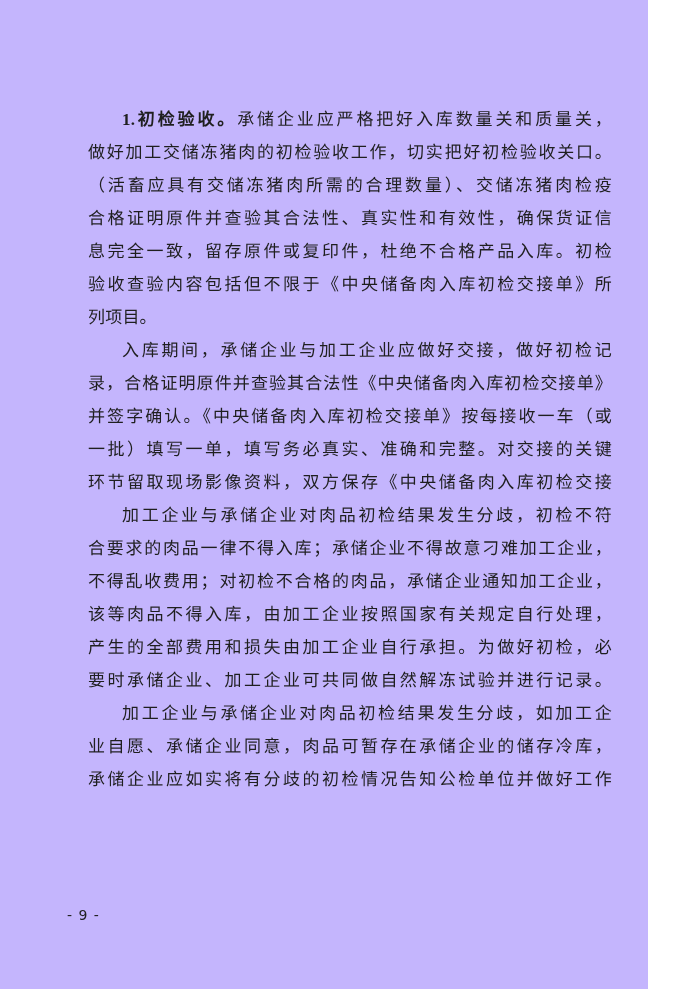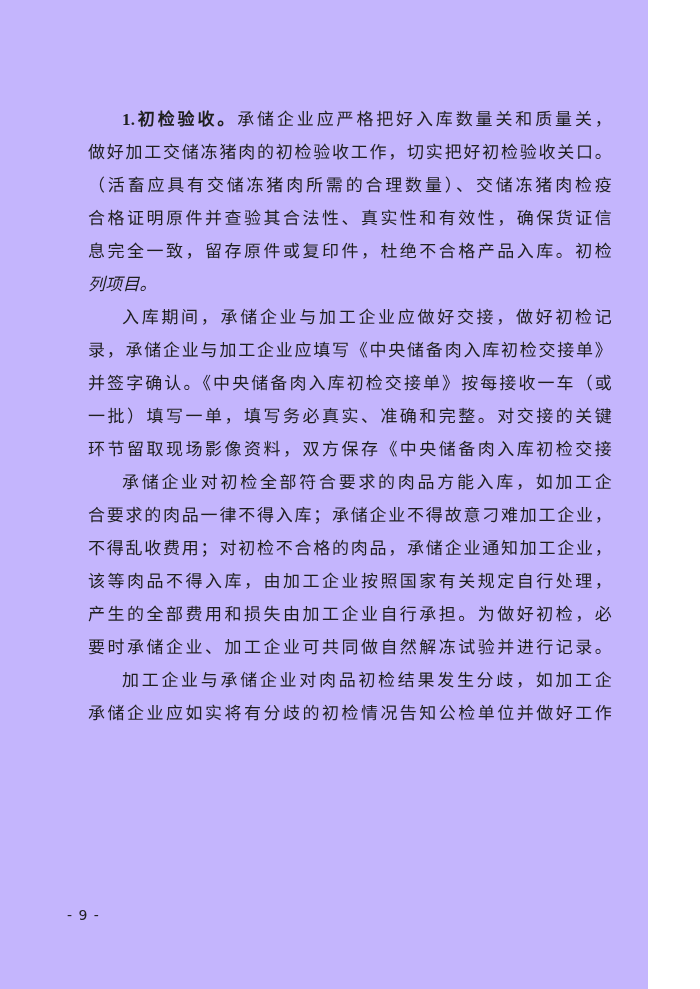--- a/index.html
+++ b/index.html
@@ -30,21 +30,20 @@
     font-size: 17px;
     line-height: 33px;
     text-align: justify;
     text-align-last: justify;
     -moz-text-align-last: justify;
     white-space: normal;
     letter-spacing: 0.2px;
   }
   .line.para-end {
     text-align-last: left;
-    font-style: italic;
     -moz-text-align-last: left;
   }
   .line.indent {
     text-indent: 2em;
   }
   .heading-bold {
     font-weight: bold;
   }
   .page-number {
     position: absolute;
@@ -63,42 +62,44 @@
 <div class="page">
 
   <div class="doc-body">
 
     <div class="para">
       <div class="line indent"><span class="heading-bold">1.初检验收。</span><span>承储企业应严格把好入库数量关和质量关，</span></div>
       <div class="line">做好加工交储冻猪肉的初检验收工作，切实把好初检验收关口。</div>
       <div class="line">（活畜应具有交储冻猪肉所需的合理数量）、交储冻猪肉检疫</div>
       <div class="line">合格证明原件并查验其合法性、真实性和有效性，确保货证信</div>
       <div class="line">息完全一致，留存原件或复印件，杜绝不合格产品入库。初检</div>
+      <div class="line">验收查验内容包括但不限于《中央储备肉入库初检交接单》所</div>
       <div class="line para-end">列项目。</div>
     </div>
 
     <div class="para">
       <div class="line indent">入库期间，承储企业与加工企业应做好交接，做好初检记</div>
-      <div class="line">录，承储企业与加工企业应填写《中央储备肉入库初检交接单》</div>
+      <div class="line">录，合格证明原件并查验其合法性《中央储备肉入库初检交接单》</div>
       <div class="line">并签字确认。《中央储备肉入库初检交接单》按每接收一车（或</div>
       <div class="line">一批）填写一单，填写务必真实、准确和完整。对交接的关键</div>
       <div class="line">环节留取现场影像资料，双方保存《中央储备肉入库初检交接</div>
     </div>
 
     <div class="para">
-      <div class="line indent">承储企业对初检全部符合要求的肉品方能入库，如加工企</div>
+      <div class="line indent">加工企业与承储企业对肉品初检结果发生分歧，初检不符</div>
       <div class="line">合要求的肉品一律不得入库；承储企业不得故意刁难加工企业，</div>
       <div class="line">不得乱收费用；对初检不合格的肉品，承储企业通知加工企业，</div>
       <div class="line">该等肉品不得入库，由加工企业按照国家有关规定自行处理，</div>
       <div class="line">产生的全部费用和损失由加工企业自行承担。为做好初检，必</div>
       <div class="line">要时承储企业、加工企业可共同做自然解冻试验并进行记录。</div>
     </div>
 
     <div class="para">
       <div class="line indent">加工企业与承储企业对肉品初检结果发生分歧，如加工企</div>
+      <div class="line">业自愿、承储企业同意，肉品可暂存在承储企业的储存冷库，</div>
       <div class="line">承储企业应如实将有分歧的初检情况告知公检单位并做好工作</div>
     </div>
 
   </div>
 
   <div class="page-number">- 9 -</div>
 
 </div>
 
 </body></html>

